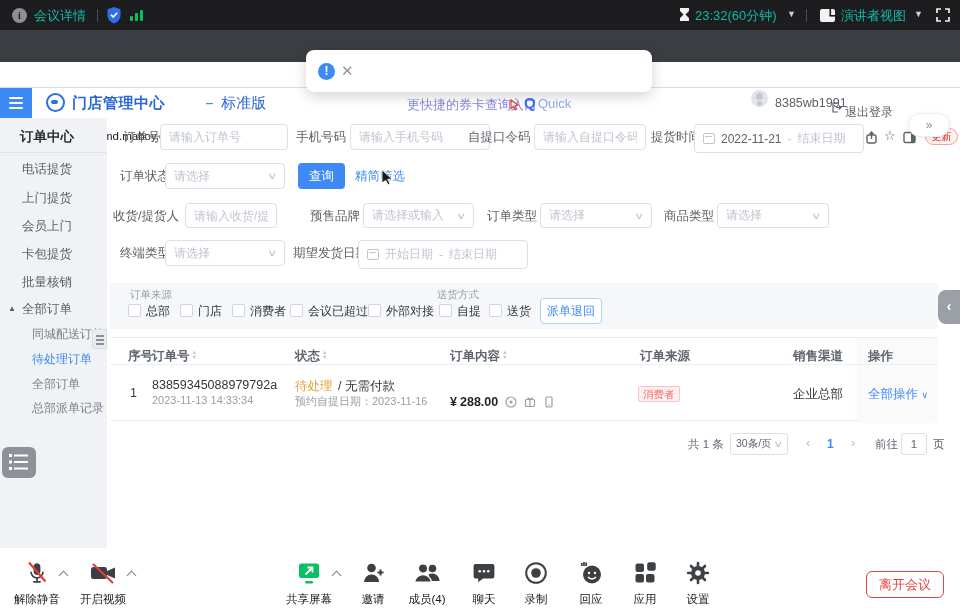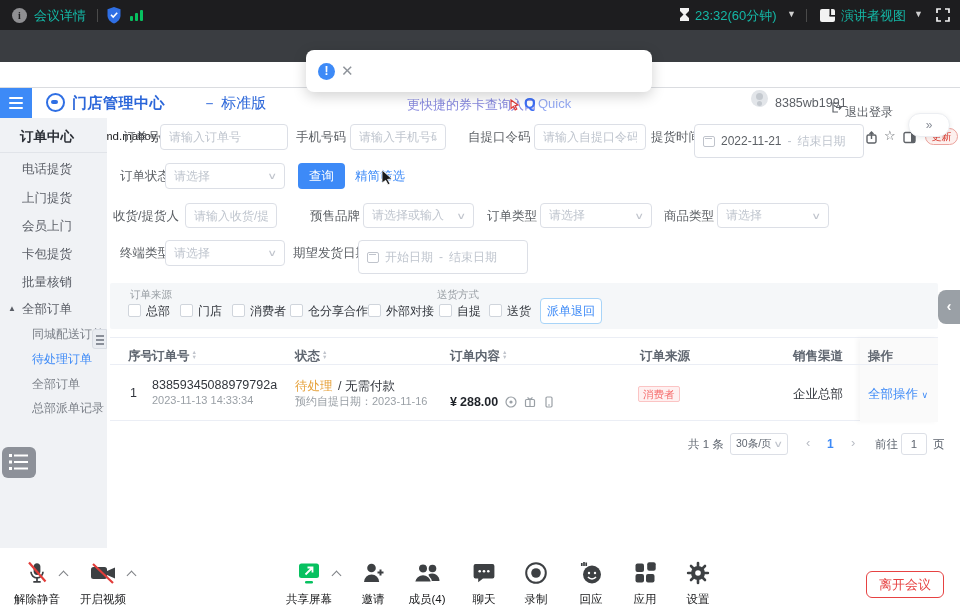--- a/index.html
+++ b/index.html
@@ -60,21 +60,21 @@
 .side-sub.active{color:#3d8af7}
 .side-caret{position:absolute;left:8px;font-size:8px;color:#5a5e66}
 #sidehandle{position:absolute;left:92px;top:329px;width:15px;height:20px;background:#e9ecf1;border:1px solid #d8dce3;border-radius:3px 0 0 3px}
 #sidehandle i{position:absolute;left:3px;width:8px;height:1.5px;background:#8a8f99}
 
 .lbl{position:absolute;font-size:12.5px;color:#5d6166;line-height:26px;white-space:nowrap}
 .inp{position:absolute;height:26px;border:1px solid #dcdfe6;border-radius:4px;font-size:12px;padding:0 8px;color:#5d6166;outline:none;background:#fff;font-family:inherit}
 .inp::placeholder{color:#bfc5ce}
 .sel{position:absolute;height:26px;border:1px solid #dcdfe6;border-radius:4px;background:#fff;display:flex;align-items:center;justify-content:space-between;padding:0 8px;font-size:12px;color:#bfc5ce}
 .caret{color:#c0c4cc;font-size:9px;transform:scaleX(1.5)}
-.datebox{position:absolute;height:34px;border:1px solid #dcdfe6;border-radius:4px;background:#fff;display:flex;align-items:center;padding:0 8px;font-size:12px;gap:6px}
+.datebox{position:absolute;height:29px;border:1px solid #dcdfe6;border-radius:4px;background:#fff;display:flex;align-items:center;padding:0 8px;font-size:12px;gap:6px}
 .datebox .dtx{color:#5d6166}
 .datebox .dph{color:#bfc5ce}
 .cal{width:12px;height:11px;border:1.3px solid #c0c4cc;border-radius:2px;position:relative;flex:0 0 auto}
 .cal::after{content:"";position:absolute;left:1px;top:1.5px;width:7px;height:1.3px;background:#c0c4cc}
 #searchbtn{position:absolute;left:298px;top:163px;width:47px;height:26px;background:#3d8af7;color:#fff;font-size:12.5px;border:none;border-radius:4px;text-align:center;line-height:26px}
 #simplelink{position:absolute;left:355px;top:168px;font-size:12.5px;color:#3d8af7}
 #collapsebtn{position:absolute;left:908px;top:113px;width:42px;height:24px;border:1px solid #eceef2;border-radius:12px;box-shadow:0 1px 5px rgba(0,0,0,.08);color:#8a8f99;font-size:12px;text-align:center;line-height:22px;background:#fff}
 #cursor1{position:absolute;left:381px;top:170px;z-index:5}
 
 #cbpanel{position:absolute;left:110px;top:283px;width:828px;height:46px;background:#f5f7f9;border-radius:2px}
@@ -281,21 +281,21 @@
 <span class="side-sub" style="top:400px">总部派单记录</span>
 <div id="sidehandle">
   <i style="top:5px"></i>
     <i style="top:9px"></i>
     <i style="top:13px"></i>
 </div>
 
 <span class="lbl" style="left:123px;top:124px">订单号</span>
 <input class="inp" style="left: 160px; top: 124px; width: 128px;" placeholder="请输入订单号">
 <span class="lbl" style="left:296px;top:124px">手机号码</span>
-<input class="inp" style="left: 350px; top: 124px; width: 96px;" placeholder="请输入手机号码">
+<input class="inp" style="left: 350px; top: 124px; width: 140px;" placeholder="请输入手机号码">
 <span class="lbl" style="left:468px;top:124px">自提口令码</span>
 <input class="inp" style="left: 534px; top: 124px; width: 112px;" placeholder="请输入自提口令码">
 <span class="lbl" style="left:651px;top:124px">提货时间</span>
 <div class="datebox" style="left:694px;top:124px;width:170px">
   <span class="cal"></span>
   <span class="dtx">2022-11-21</span>
   <span class="dph">-</span>
   <span class="dph">结束日期</span>
 </div>
 <div id="collapsebtn">»</div>
@@ -346,21 +346,21 @@
 
 <div id="cbpanel"></div>
 <span class="grouplbl" style="left:130px;top:288px">订单来源</span>
 <span class="cb" style="left:128px;top:304px"></span>
 <span class="cblbl" style="left:146px;top:303px">总部</span>
 <span class="cb" style="left:180px;top:304px"></span>
 <span class="cblbl" style="left:198px;top:303px">门店</span>
 <span class="cb" style="left:232px;top:304px"></span>
 <span class="cblbl" style="left:250px;top:303px">消费者</span>
 <span class="cb" style="left:290px;top:304px"></span>
-<span class="cblbl" style="left:308px;top:303px">仓分享合作</span>
+<span class="cblbl" style="left:308px;top:303px">会议已超过</span>
 <span class="cb" style="left:368px;top:304px"></span>
 <span class="cblbl" style="left:386px;top:303px">外部对接</span>
 <span class="grouplbl" style="left:437px;top:288px">送货方式</span>
 <span class="cb" style="left:439px;top:304px"></span>
 <span class="cblbl" style="left:457px;top:303px">自提</span>
 <span class="cb" style="left:489px;top:304px"></span>
 <span class="cblbl" style="left:507px;top:303px">送货</span>
 <button id="returnbtn">派单退回</button>
 
 <div id="tablebox">

